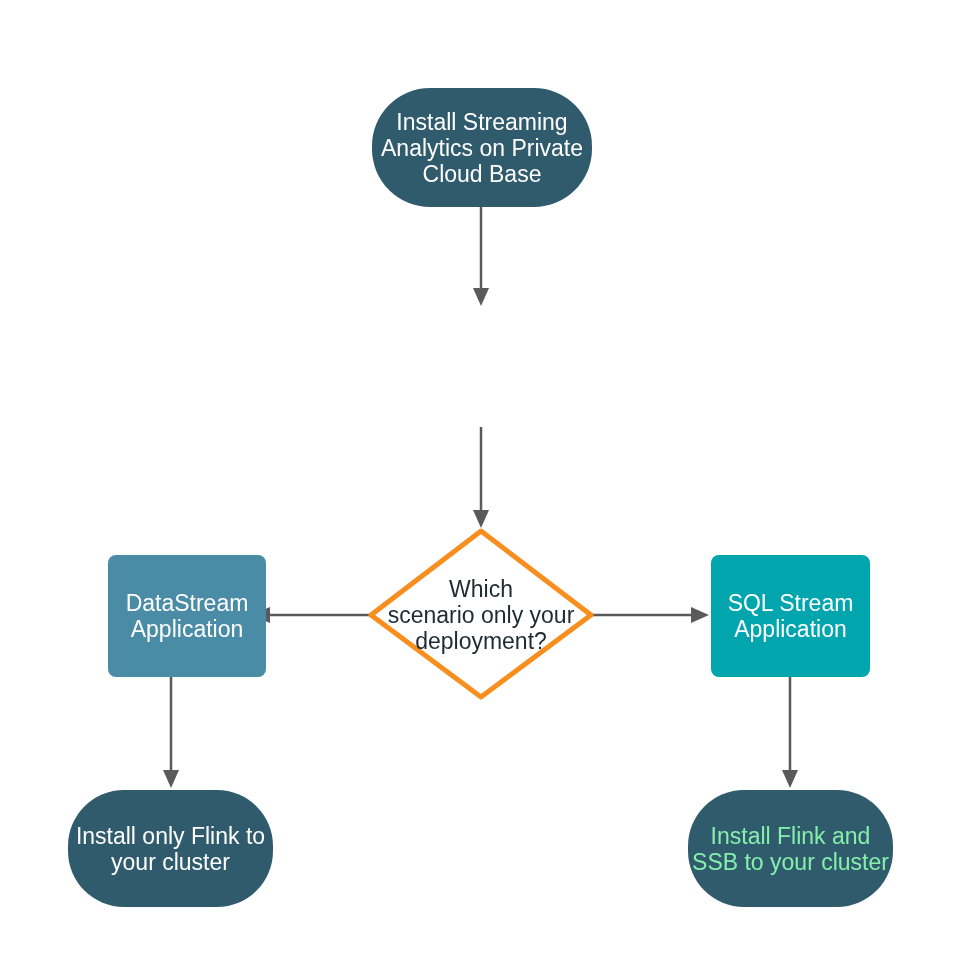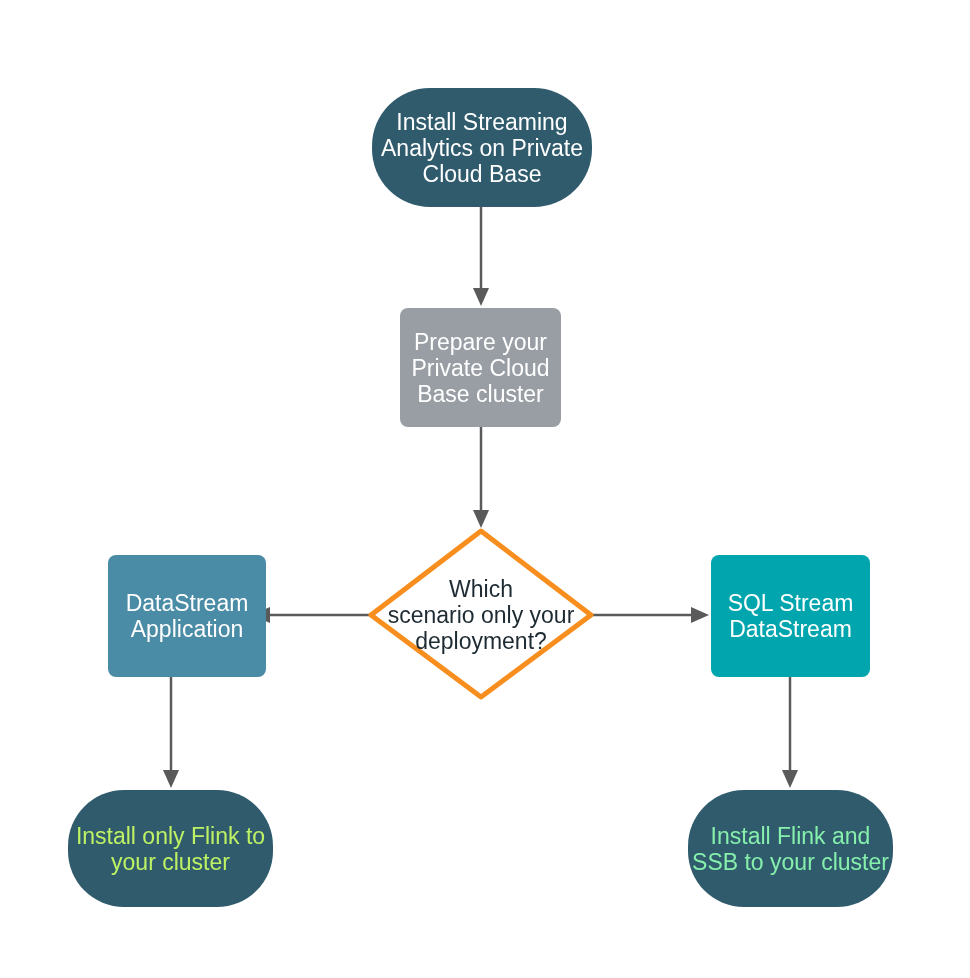--- a/index.html
+++ b/index.html
@@ -66,33 +66,30 @@
     <line x1="790" y1="677" x2="790" y2="772" stroke-width="2.5" stroke="#5A5A5A"></line>
     <polygon points="790,788 782,770 798,770" fill="#5A5A5A"></polygon>
 
     <polygon points="481,531 591,615 481,697 371,615" stroke-width="5" stroke-linejoin="round" stroke="#F78E1E" fill="#FFFFFF"></polygon>
   </svg>
 
   <div class="node pill node-start" style="background-color: rgb(47, 91, 109); color: rgb(255, 255, 255);">Install Streaming
 Analytics on Private
 Cloud Base</div>
 
-  <div class="node rect node-prepare" style="background-color: rgb(153, 158, 164); color: rgb(255, 255, 255);">Prepare your
-Private Cloud
-Base cluster</div>
 
   <div class="node node-decision" style="color: rgb(30, 43, 51);">Which
 scenario only your
 deployment?</div>
 
   <div class="node rect node-datastream" style="background-color: rgb(74, 140, 166); color: rgb(255, 255, 255); margin-left: 16px;">DataStream
 Application</div>
 
   <div class="node rect node-sqlstream" style="background-color: rgb(0, 165, 173); color: rgb(255, 255, 255);">SQL Stream
-DataStream</div>
+Application</div>
 
-  <div class="node pill node-flinkonly" style="background-color: rgb(47, 91, 109); color: #bef264;">Install only Flink to
+  <div class="node pill node-flinkonly" style="background-color: rgb(47, 91, 109); color: #ffffff;">Install only Flink to
 your cluster</div>
 
   <div class="node pill node-flinkssb" style="background-color: rgb(47, 91, 109); color: #86efac;">Install Flink and
 SSB to your cluster</div>
 
 </div>
 
 </body></html>

